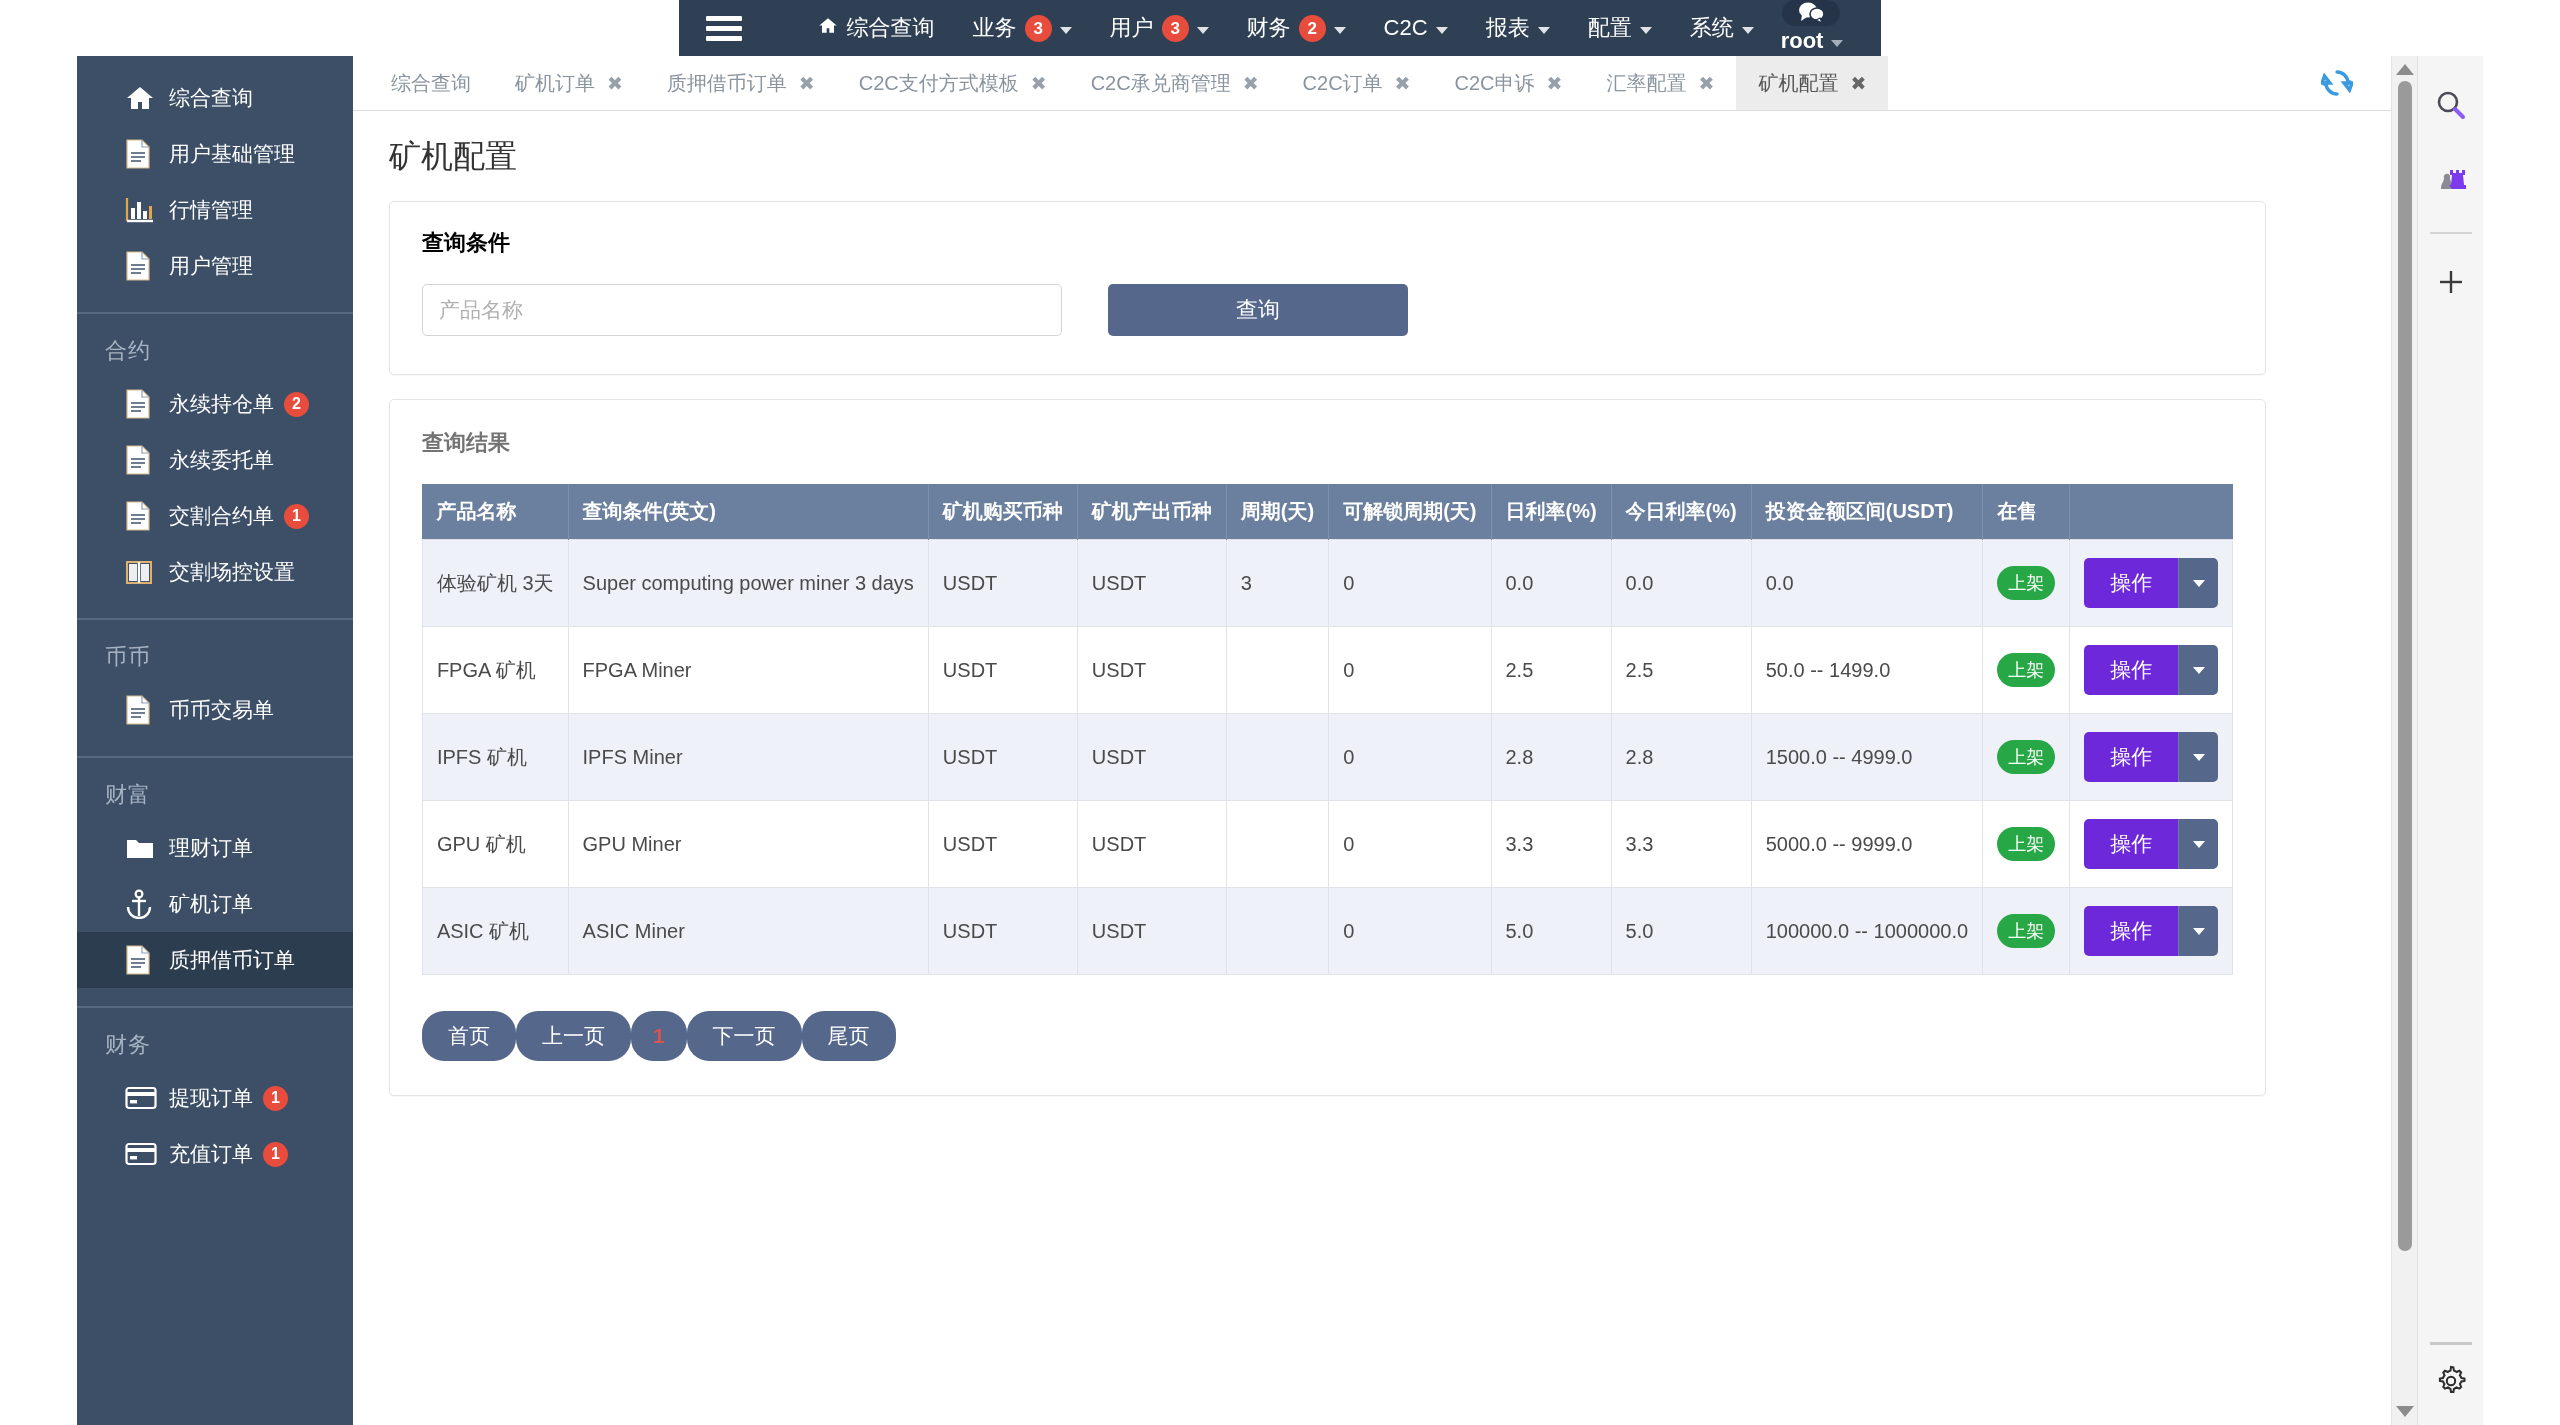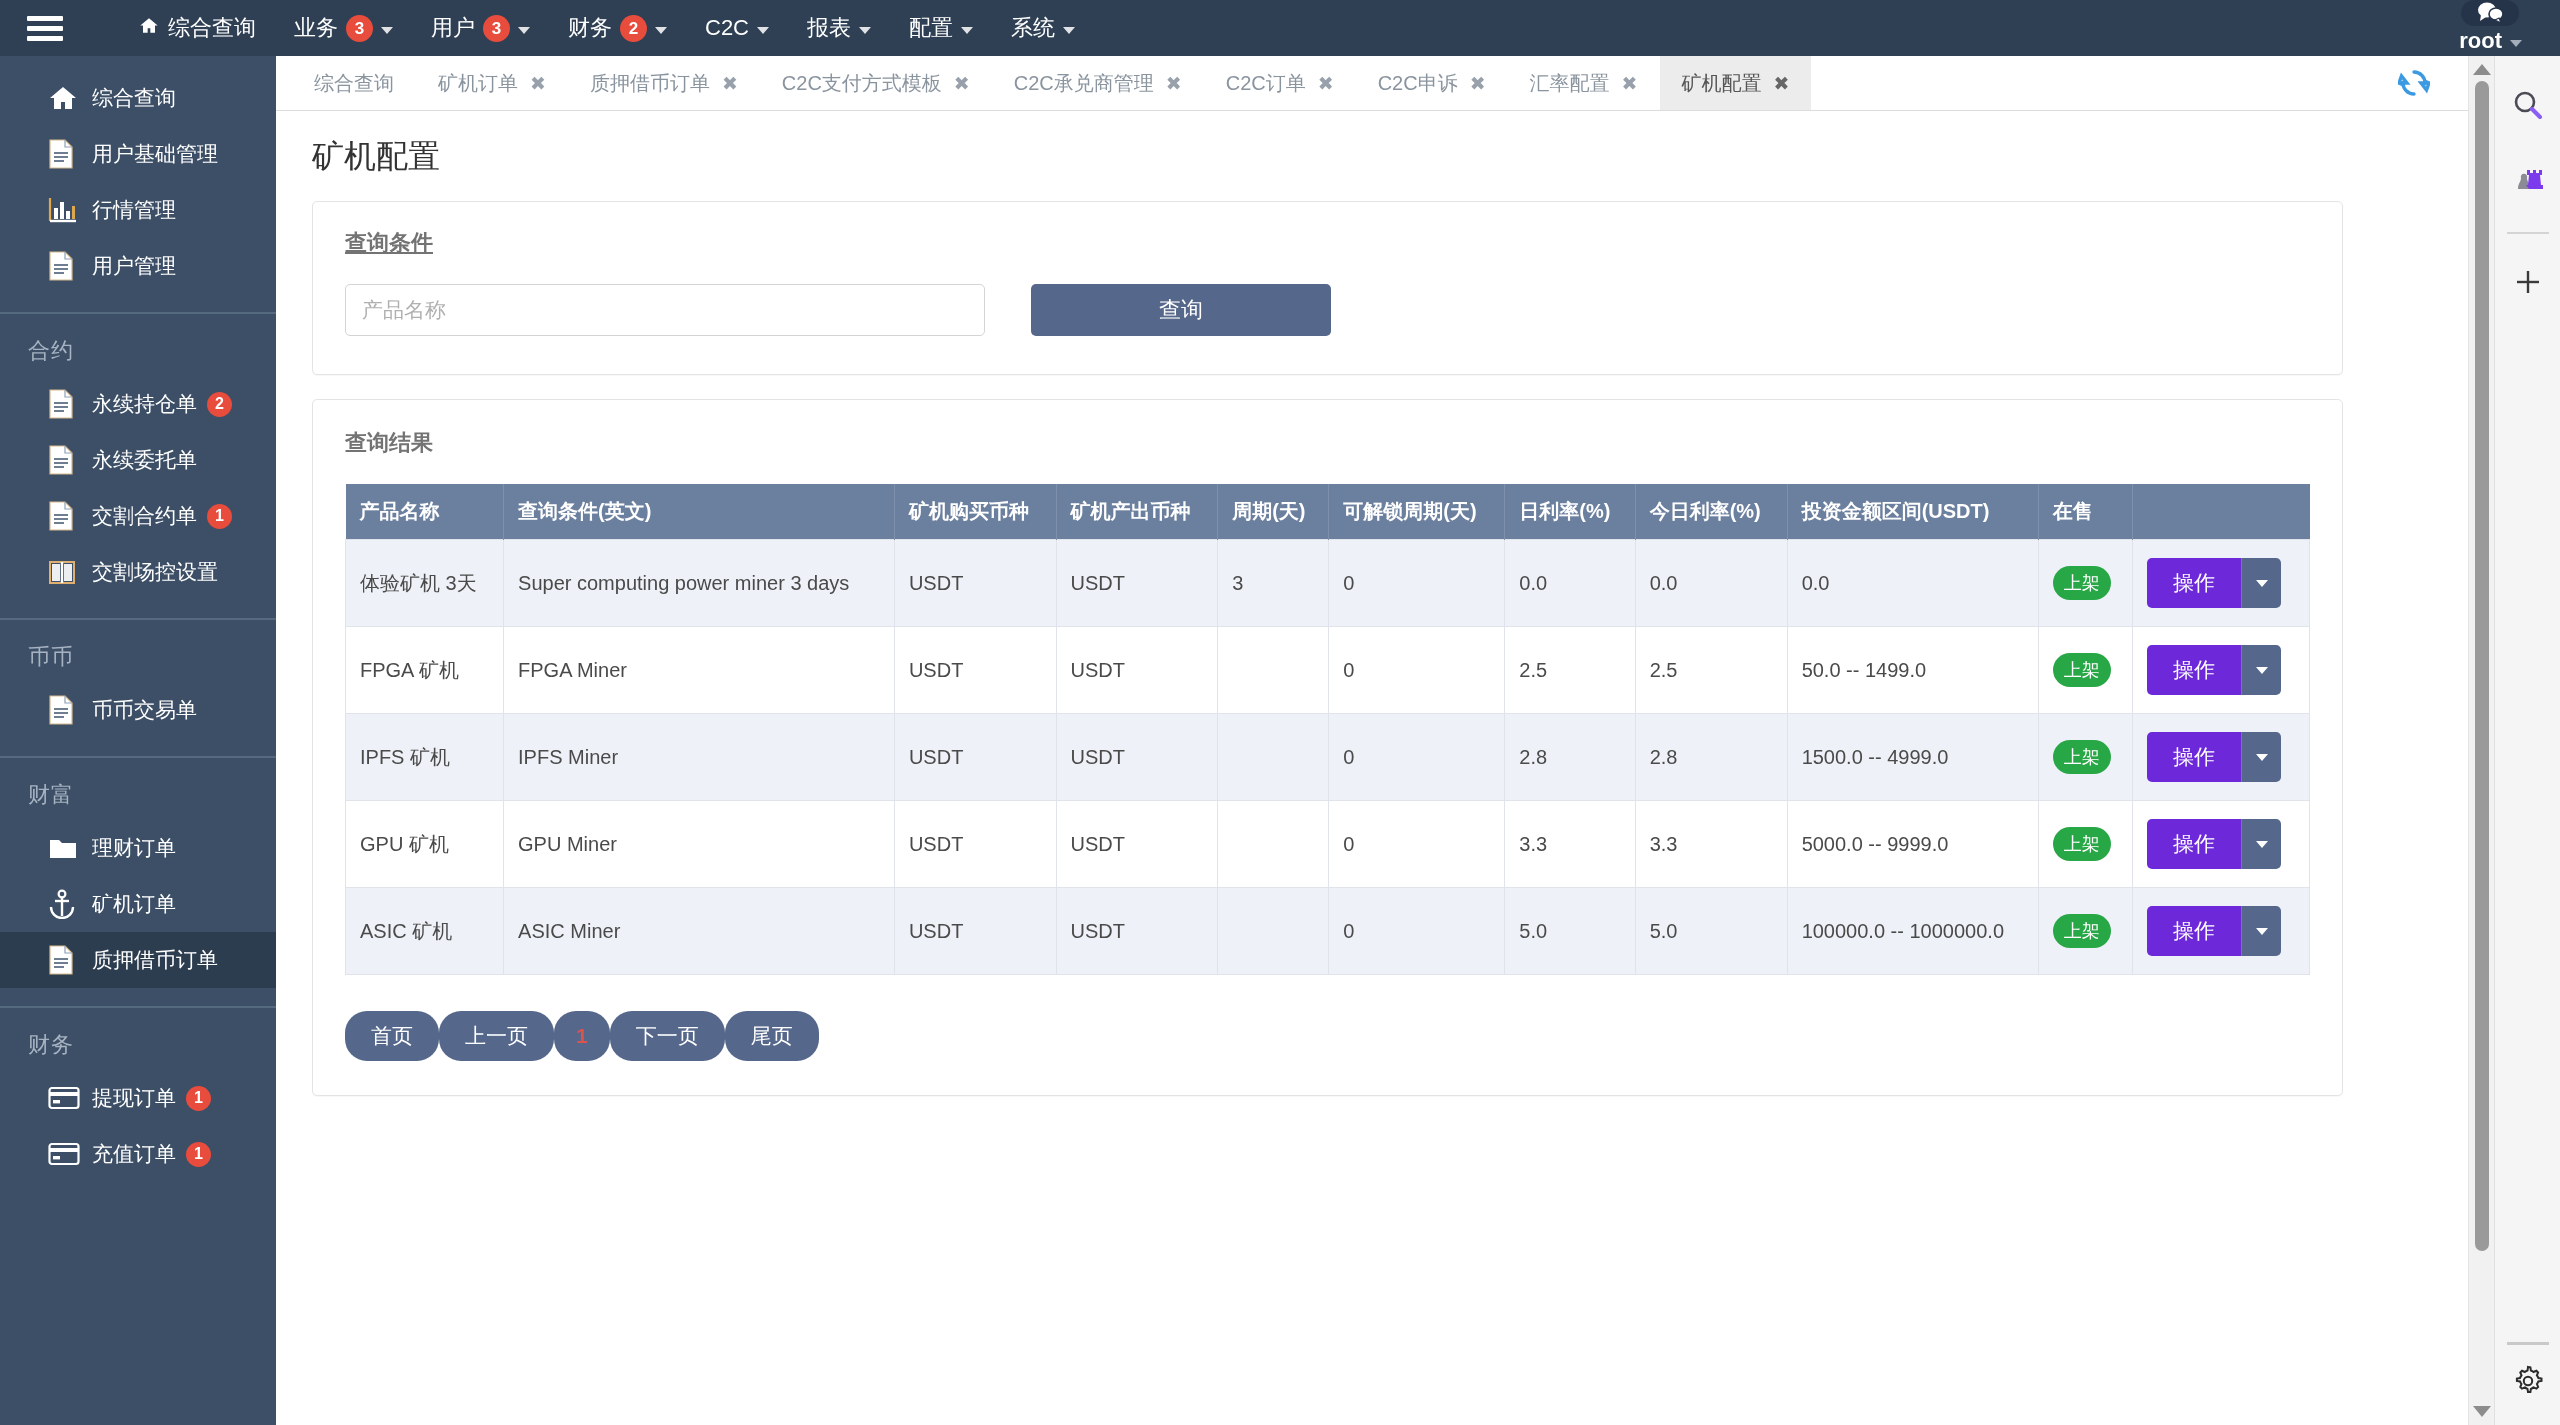--- a/index.html
+++ b/index.html
@@ -2,21 +2,21 @@
 <html><head>
 <meta charset="utf-8">
 <style>
   * { box-sizing: border-box; margin: 0; padding: 0; }
   html, body {
     width: 2560px; height: 1425px;
     font-family: "Liberation Sans", "DejaVu Sans", sans-serif;
     background: #ffffff;
     overflow: hidden;
   }
-  #app { position: relative; width: 2560px; height: 1425px; display: flex; flex-direction: column; }
+  #app { position: relative; width: 2560px; height: 1425px; display: flex; flex-direction: column; align-items: center; }
 
   
   .topbar {
     height: 56px; background: #2f4054; display: flex; align-items: stretch;
     flex: 0 0 56px; position: relative; z-index: 40;
   }
   .hamburger {
     width: 90px; display: flex; align-items: center; justify-content: center;
     cursor: pointer;
   }
@@ -95,21 +95,21 @@
 
   .content { flex: 1 1 auto; overflow: hidden; padding: 0 0 0 0; }
   .page-title {
     font-size: 32px; color: #333333; font-weight: 400;
     padding: 24px 0 22px 36px;
   }
   .panel {
     background: #fff; border: 1px solid #e4e4e4; border-radius: 5px;
     margin: 0 125px 24px 36px; box-shadow: 0 1px 1px rgba(0,0,0,0.03);
   }
-  .panel-head { font-size: 22px; font-weight: 700; color: #737373; padding: 26px 0 0 32px; text-decoration: underline; }
+  .panel-head { font-size: 22px; font-weight: 700; color: #000000; padding: 26px 0 0 32px; }
   .query-row { display: flex; align-items: center; padding: 26px 32px 38px 32px; gap: 46px; }
   .qinput {
     width: 640px; height: 52px; border: 1px solid #d4d4d4; border-radius: 5px;
     font-size: 21px; padding: 0 16px; color: #555; outline: none;
     font-family: "Liberation Sans", sans-serif; background: #fff;
   }
   .qinput::placeholder { color: #b0b0b0; }
   .btn-primary {
     width: 300px; height: 52px; background: #55678b; color: #fff; border: none;
     border-radius: 5px; font-size: 22px; cursor: pointer;

